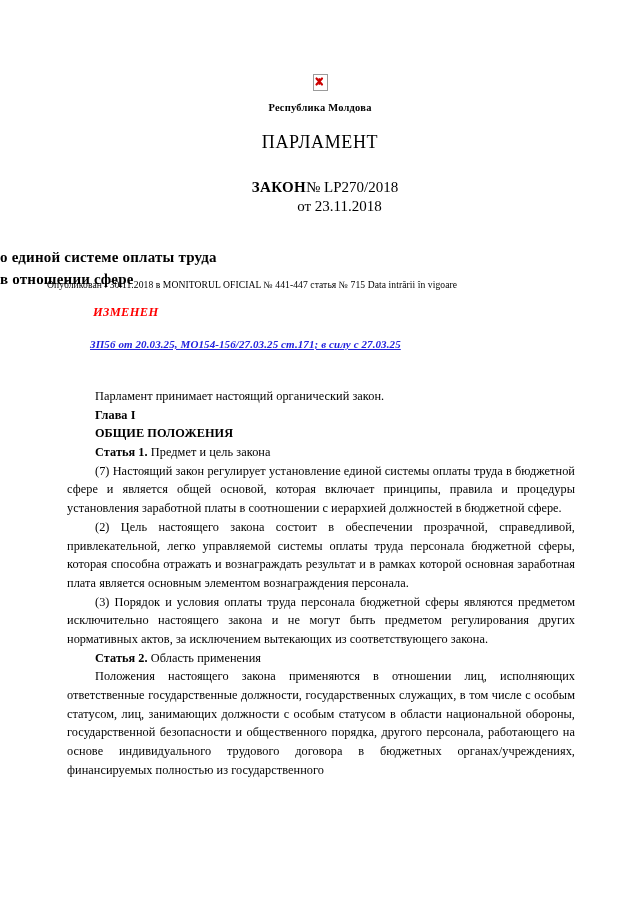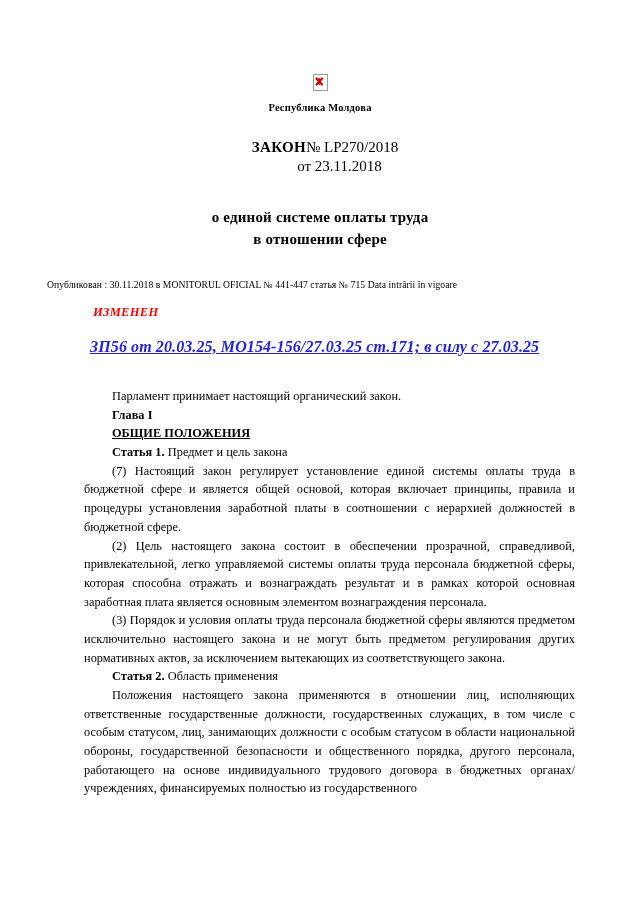--- a/index.html
+++ b/index.html
@@ -67,21 +67,21 @@
   }
   .law-line .lw-bold { font-weight: bold; letter-spacing: 0.3px; }
   .law-line .lw-rest { font-weight: normal; }
   .law-date {
     text-align: center;
     font-size: 15px;
     margin-top: 2px;
     padding-left: 39px;
   }
   .doc-title {
-    text-align: center;
+    text-align: left;
     font-weight: bold;
     font-size: 15px;
     line-height: 1.45;
     margin-top: 32px;
     letter-spacing: 0.2px;
   }
 
   
   .publication {
     position: absolute;
@@ -105,31 +105,31 @@
     font-size: 12.5px;
     letter-spacing: 0.3px;
   }
   .amend-link {
     position: absolute;
     left: 90px;
     top: 306px;
     color: #2222dd;
     font-weight: bold;
     font-style: italic;
-    font-size: 16px;
+    font-size: 11px;
     text-decoration: underline;
     letter-spacing: 0.1px;
     white-space: nowrap;
     cursor: pointer;
   }
 
   
   .body-area {
     position: absolute;
-    left: 84px;
+    left: 67px;
     right: 65px;
     top: 355px;
   }
 
   p.para {
     margin: 0;
     font-size: 12.3px;
     line-height: 1.52;
     text-align: justify;
     text-indent: 28px;
@@ -145,21 +145,20 @@
     text-indent: 0;
     margin-top: 22px;
   }
   .chapter-name {
     text-align: center;
     font-weight: bold;
     font-size: 12.6px;
     text-indent: 0;
     margin-top: 21px;
     letter-spacing: 0.4px;
-    text-decoration: underline;
   }
 
   .article-head {
     text-indent: 28px;
     margin-top: 24px;
     font-size: 12.3px;
   }
   .article-head .art-num { font-weight: bold; }
 
   .spaced { margin-top: 18px; }
@@ -174,20 +173,21 @@
       <svg width="11" height="13" viewBox="0 0 11 13" xmlns="http://www.w3.org/2000/svg">
         <rect x="0" y="0" width="11" height="13" fill="#ffffff"></rect>
         <path d="M2.5 3.5 L8 9.5 M8 3.5 L2.5 9.5" stroke="#cc0000" stroke-width="2.2" stroke-linecap="round"></path>
         <path d="M5.3 3.2 L5.3 9.8" stroke="#cc0000" stroke-width="1.6"></path>
       </svg>
     </span>
   </div>
 
   <div class="country">Республика Молдова</div>
 
+  <div class="parliament">ПАРЛАМЕНТ</div>
 
   <div class="law-line">
     <span class="lw-bold">ЗАКОН</span><span class="lw-rest">№ LP270/2018</span>
   </div>
 
   <div class="law-date">от 23.11.2018</div>
 
   <div class="doc-title">
     <span>о единой системе оплаты труда</span><br>
     <span>в отношении сфере</span>

